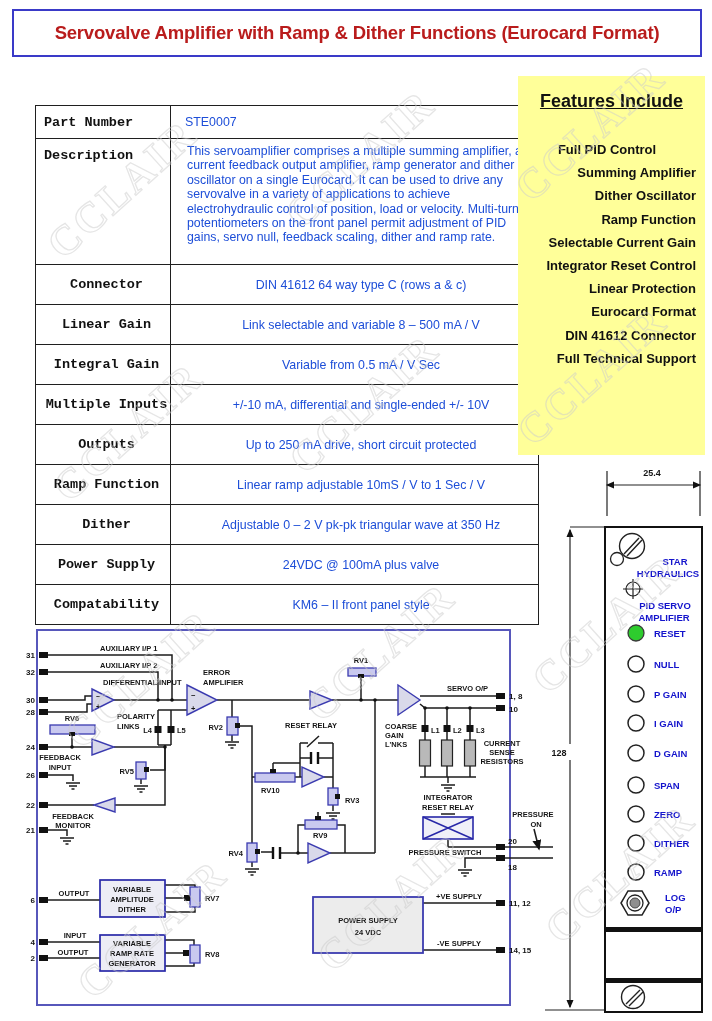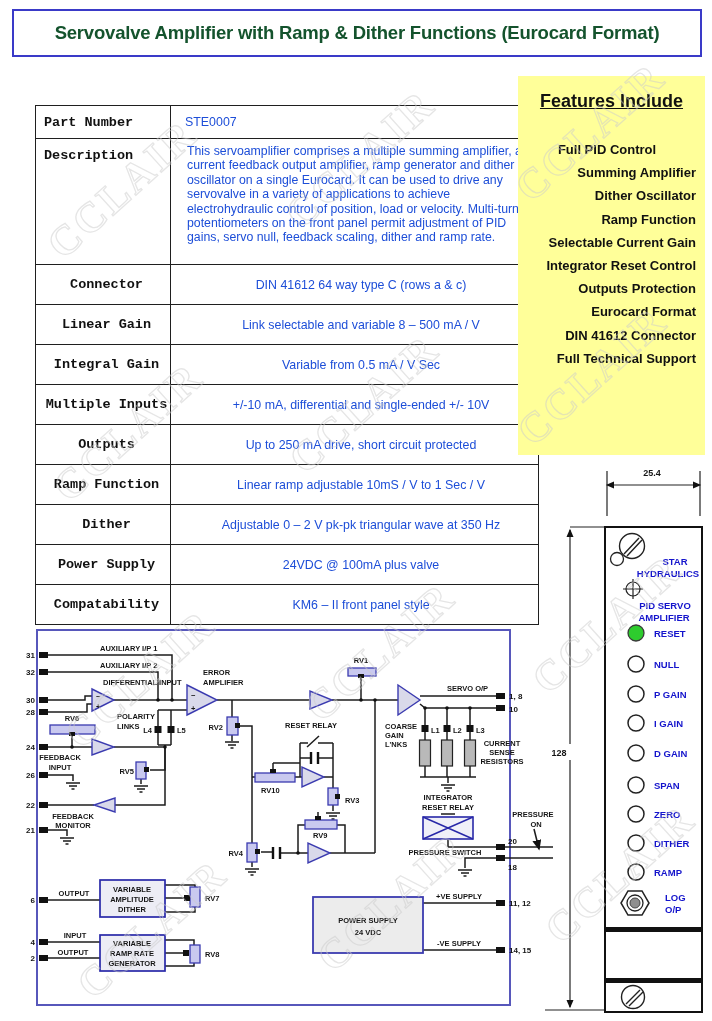--- a/index.html
+++ b/index.html
@@ -7,21 +7,21 @@
         font-family:"Liberation Sans","DejaVu Sans",sans-serif;color:#111;}
   
   .wm{position:absolute;font-family:"Liberation Serif","DejaVu Serif",serif;
       font-weight:bold;font-size:42px;letter-spacing:3px;color:transparent;
       -webkit-text-stroke:1.3px #cccccc;opacity:.5;transform:rotate(-42deg);
       pointer-events:none;z-index:6;white-space:nowrap;}
   
   .title-box{position:absolute;left:12px;top:9px;width:686px;height:44px;
       border:2px solid #3a3ac8;display:flex;align-items:center;justify-content:center;
       background:#fff;z-index:2;}
-  .title-box span{font-size:18.5px;font-weight:bold;letter-spacing:-0.2px;color:#14532d;}
+  .title-box span{font-size:18.5px;font-weight:bold;letter-spacing:-0.2px;color:#b91c1c;}
   
   table.spec{position:absolute;left:35px;top:105px;width:477px;border-collapse:collapse;
       table-layout:fixed;z-index:2;background:#fff;}
   table.spec td{border:1.5px solid #1f1f1f;vertical-align:middle;}
   td.lbl{width:125px;font-weight:bold;font-size:13.5px;padding-left:8px;font-family:Liberation Mono, monospace;}
   td.val{width:352px;font-size:12.4px;padding-left:14px;color:#1d4ed8;}
   tr.h30 td{height:30px;}
   tr.hdesc td{height:115px;}
   tr.h37 td{height:37px;text-align:center;}
   tr.hdesc td.lbl{vertical-align:top;padding-top:9px;}
@@ -122,21 +122,21 @@
     </table>
 
   <div class="features">
     <div class="f-head">Features Include</div>
     <div class="f-item first">Full PID Control</div>
     <div class="f-item">Summing Amplifier</div>
     <div class="f-item">Dither Oscillator</div>
     <div class="f-item">Ramp Function</div>
     <div class="f-item">Selectable Current Gain</div>
     <div class="f-item">Integrator Reset Control</div>
-    <div class="f-item">Outputs Protection</div>
+    <div class="f-item">Linear Protection</div>
     <div class="f-item">Eurocard Format</div>
     <div class="f-item">DIN 41612 Connector</div>
     <div class="f-item">Full Technical Support</div>
   </div>
 
   <svg style="left:15px;top:625px" width="550" height="396" viewBox="0 0 550 396">
     <defs>
       <marker id="arr" markerWidth="8" markerHeight="8" refX="6" refY="3" orient="auto-start-reverse">
         <path d="M0,0 L7,3 L0,6 Z" fill="#111"></path>
       </marker>

